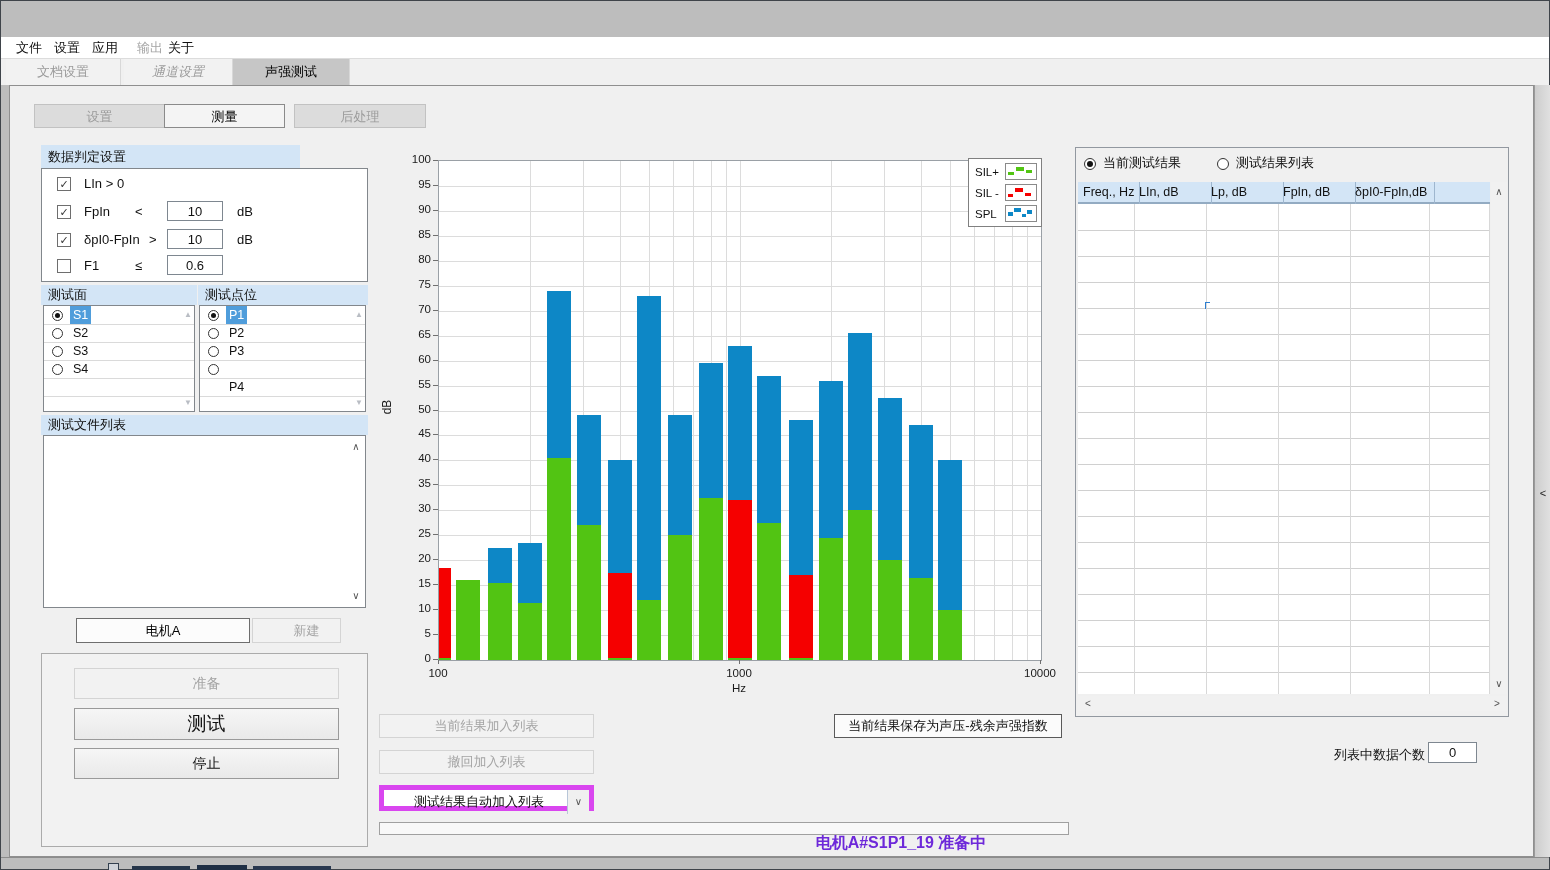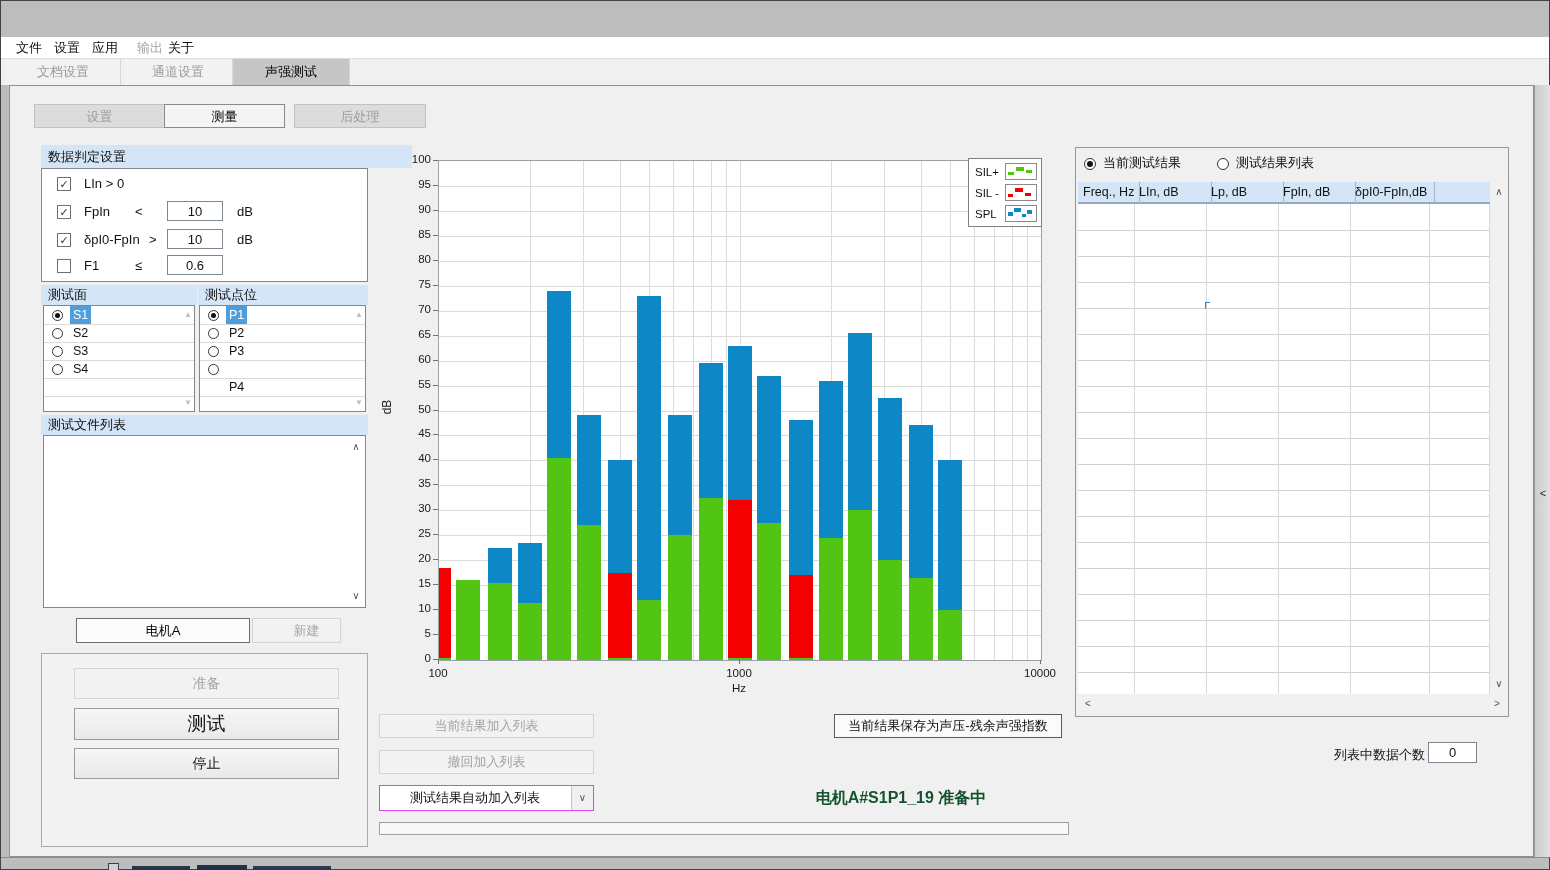--- a/index.html
+++ b/index.html
@@ -45,37 +45,37 @@
   .leg-row{height:21px;display:flex;align-items:center;justify-content:space-between;padding:0 4px 0 6px;}
   .leg-name{font-size:11.5px;color:#111;}
   .leg-ic{width:30px;height:15px;background:#fff;border:1px solid #8a8a8a;}
   
   #res-panel{left:1074px;top:146px;width:434px;height:570px;background:#f0f0f0;border:1px solid #9298a0;}
   .th{position:absolute;top:0;height:22px;line-height:21px;font-size:12.5px;color:#111;border-right:1px solid #9eb6ce;padding-left:5px;}
   .tr{position:absolute;left:0;width:100%;height:26px;border-bottom:1px solid #d0d0d0;}
   .td{position:absolute;top:0;height:26px;border-right:1px solid #d8d8d8;}
   .sb{background:#f1f1f1;}
   
-  .grn{color:#14532d;font-weight:bold;}
+  .grn{color:#6d28d9;font-weight:bold;margin-top:45px;}
 </style>
 </head>
 <body>
 
 <div id="ui">
 
 
   <div class="abs" id="menubar"></div>
 
   <div class="abs" id="tabrow"></div>
 
   <div class="abs" id="client"></div>
 
   <div class="abs" id="subtabs" style="left:0;top:0;"></div>
 
-  <div class="abs bluehdr" style="left:40px;top:144px;width:371px;height:23px;line-height:23px;">数据判定设置</div>
+  <div class="abs bluehdr" style="left:40px;top:144px;width:259px;height:23px;line-height:23px;">数据判定设置</div>
   <div class="abs whitebox" id="judge-box" style="left:40px;top:167px;width:327px;height:114px;">
       <div class="abs chk" style="left: 15px; top: 8px;">✓</div>
       <div class="abs" style="left: 42px; top: 7px; font-size: 13px; color: rgb(17, 17, 17);">LIn &gt; 0</div>
       <div class="abs chk" style="left: 15px; top: 36px;">✓</div>
       <div class="abs" style="left: 42px; top: 35px; font-size: 13px; color: rgb(17, 17, 17);">FpIn</div>
       <div class="abs" style="left: 93px; top: 35px; font-size: 13px; color: rgb(17, 17, 17);">&lt;</div>
       <input class="abs valbox" value="10" style="left: 125px; top: 32px; width: 56px; height: 20px;">
       <div class="abs" style="left: 195px; top: 35px; font-size: 13px; color: rgb(17, 17, 17);">dB</div>
       <div class="abs chk" style="left: 15px; top: 64px;">✓</div>
       <div class="abs" style="left: 42px; top: 63px; font-size: 13px; color: rgb(17, 17, 17);">δpI0-FpIn</div>
@@ -489,21 +489,21 @@
     <div class="abs chev" style="left:0;top:2px;width:16px;">∧</div>
     <div class="abs chev" style="left:0;bottom:2px;width:16px;">∨</div>
   </div>
   <div class="abs sb" style="left:1077px;top:695px;width:429px;height:15px;">
     <div class="abs chev" style="left:4px;top:0;width:12px;line-height:15px;">&lt;</div>
     <div class="abs chev" style="right:4px;top:0;width:12px;line-height:15px;">&gt;</div>
   </div>
 
   <div class="abs btn dis" style="left:378px;top:713px;width:215px;height:24px;line-height:22px;font-size:13px;">当前结果加入列表</div>
   <div class="abs btn dis" style="left:378px;top:749px;width:215px;height:24px;line-height:22px;font-size:13px;">撤回加入列表</div>
-  <div class="abs" style="left:378px;top:784px;width:215px;height:26px;background:#fff;border:1px solid #d946ef;padding-left:36px;">
+  <div class="abs" style="left:378px;top:784px;width:215px;height:26px;background:#fff;border:5px solid #d946ef;padding-left:36px;">
     <div class="abs" style="left:0;top:0;width:190px;height:24px;line-height:24px;text-align:center;font-size:13px;color:#111;">测试结果自动加入列表</div>
     <div class="abs" style="right:0;top:0;width:22px;height:24px;background:#f0f0f0;border-left:1px solid #b8c6d8;">
       <div class="chev" style="line-height:24px;">∨</div>
     </div>
   </div>
   <div class="abs" style="left:833px;top:713px;width:228px;height:24px;line-height:22px;text-align:center;font-size:13px;background:#fbfbfb;border:1px solid #5a5a5a;color:#111;">当前结果保存为声压-残余声强指数</div>
   <div class="abs grn" id="status-text" style="left:740px;top:787px;width:320px;text-align:center;font-size:16px;">电机A#S1P1_19  准备中</div>
   <div class="abs" style="left:378px;top:821px;width:690px;height:13px;background:#f8f8f8;border:1px solid #a0a0a0;"></div>
 
   <div class="abs" style="left:1300px;top:745px;width:124px;text-align:right;font-size:13px;color:#111;">列表中数据个数</div>
@@ -519,21 +519,21 @@
     <div class="abs" style="left:196px;top:7px;width:50px;height:6px;background:#1f2f45;"></div>
     <div class="abs" style="left:252px;top:8px;width:78px;height:5px;background:#2a3950;"></div>
   </div>
 
 <div class="abs menu-item" style="left: 8px;">文件</div>
     <div class="abs menu-item" style="left: 46px;">设置</div>
     <div class="abs menu-item" style="left: 84px;">应用</div>
     <div class="abs menu-item dis" style="left: 122px; text-align: right;">输出</div>
     <div class="abs menu-item" style="left: 160px;">关于</div>
     <div class="abs tab" style="left: 5px; width: 115px;">文档设置</div>
-    <div class="abs tab" style="left: 123px; width: 109px;">通道设置</div>
+    <div class="abs tab" style="left: 123px; width: 109px; font-style: italic;">通道设置</div>
     <div class="abs tab active" style="left: 232px; width: 117px;">声强测试</div>
     <div class="abs subtab" style="left: 33px; width: 131px;">设置</div>
     <div class="abs subtab active" style="left: 163px; width: 121px;">测量</div>
     <div class="abs subtab" style="left: 293px; width: 132px;">后处理</div>
     <div class="abs btn dis" style="left: 73px; top: 667px; width: 265px; height: 31px; line-height: 29px; font-size: 14px;">准备</div>
     <div class="abs btn" style="left: 73px; top: 707px; width: 265px; height: 32px; line-height: 30px; font-size: 19px;">测试</div>
     <div class="abs btn" style="left: 73px; top: 747px; width: 265px; height: 31px; line-height: 29px; font-size: 14px;">停止</div>
   </div>
 
 </body></html>

